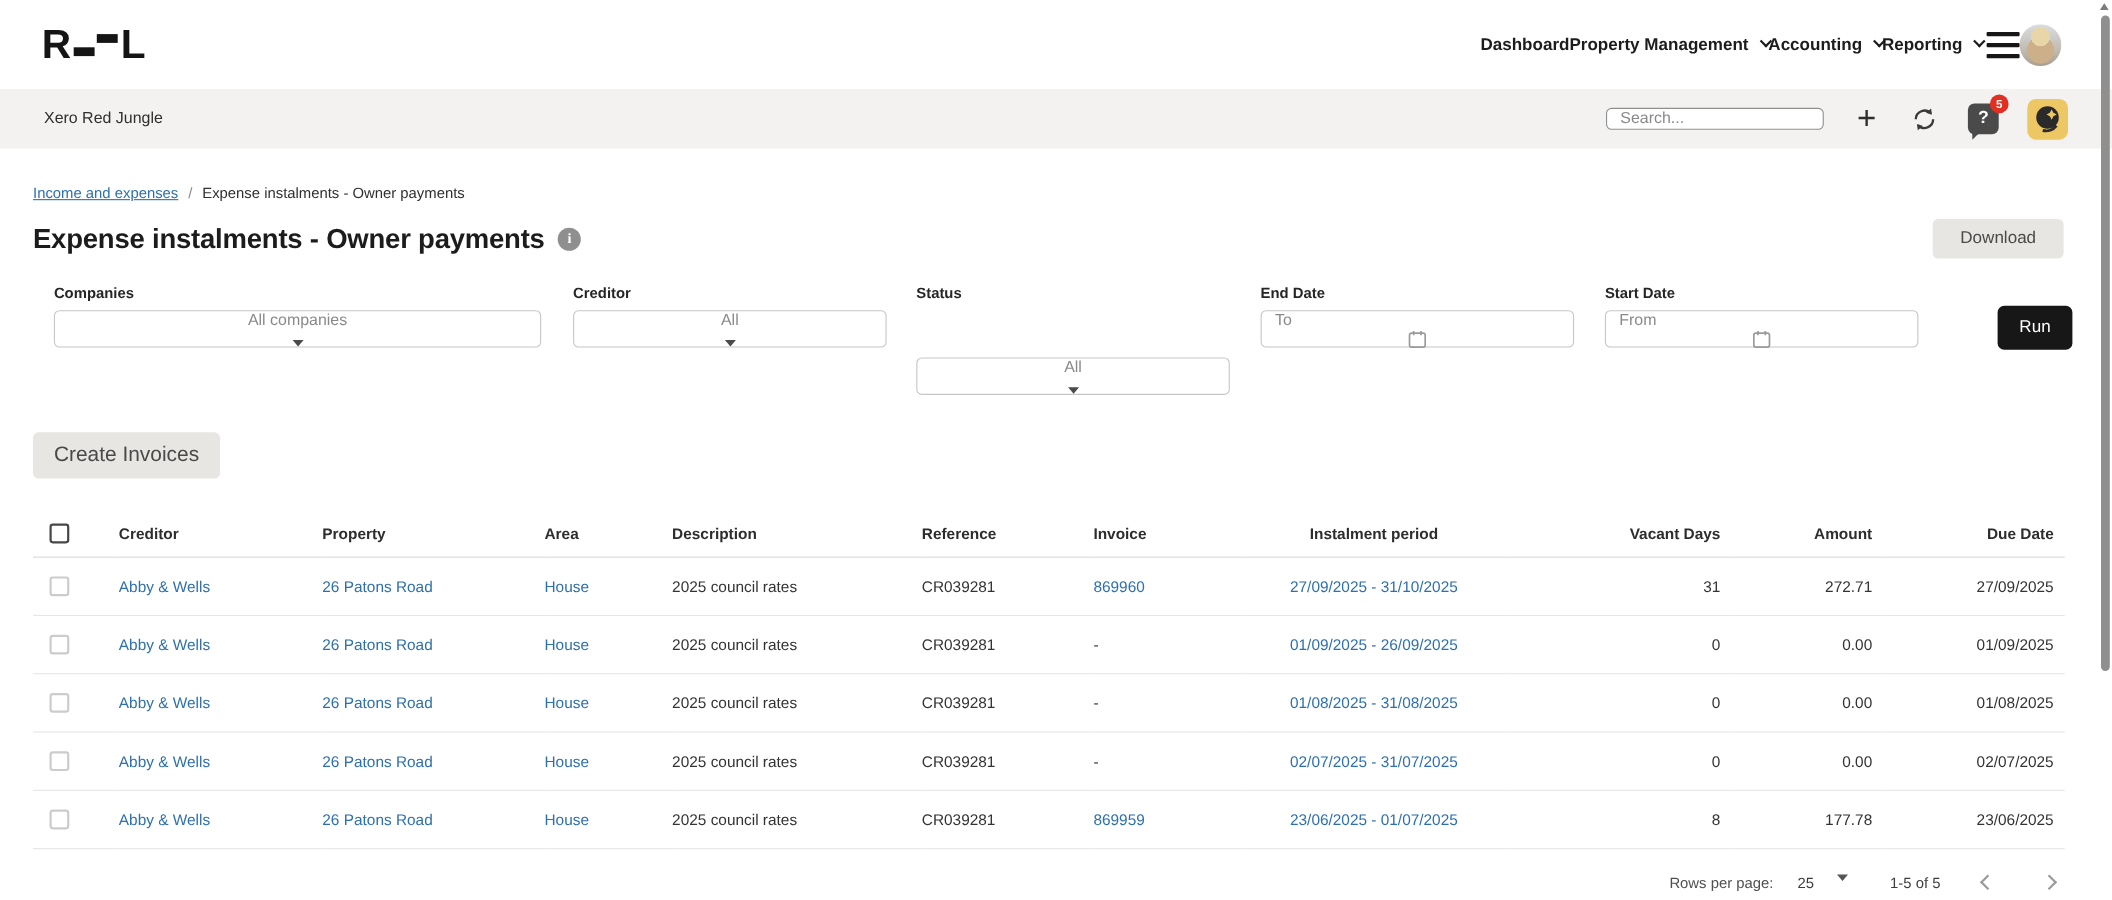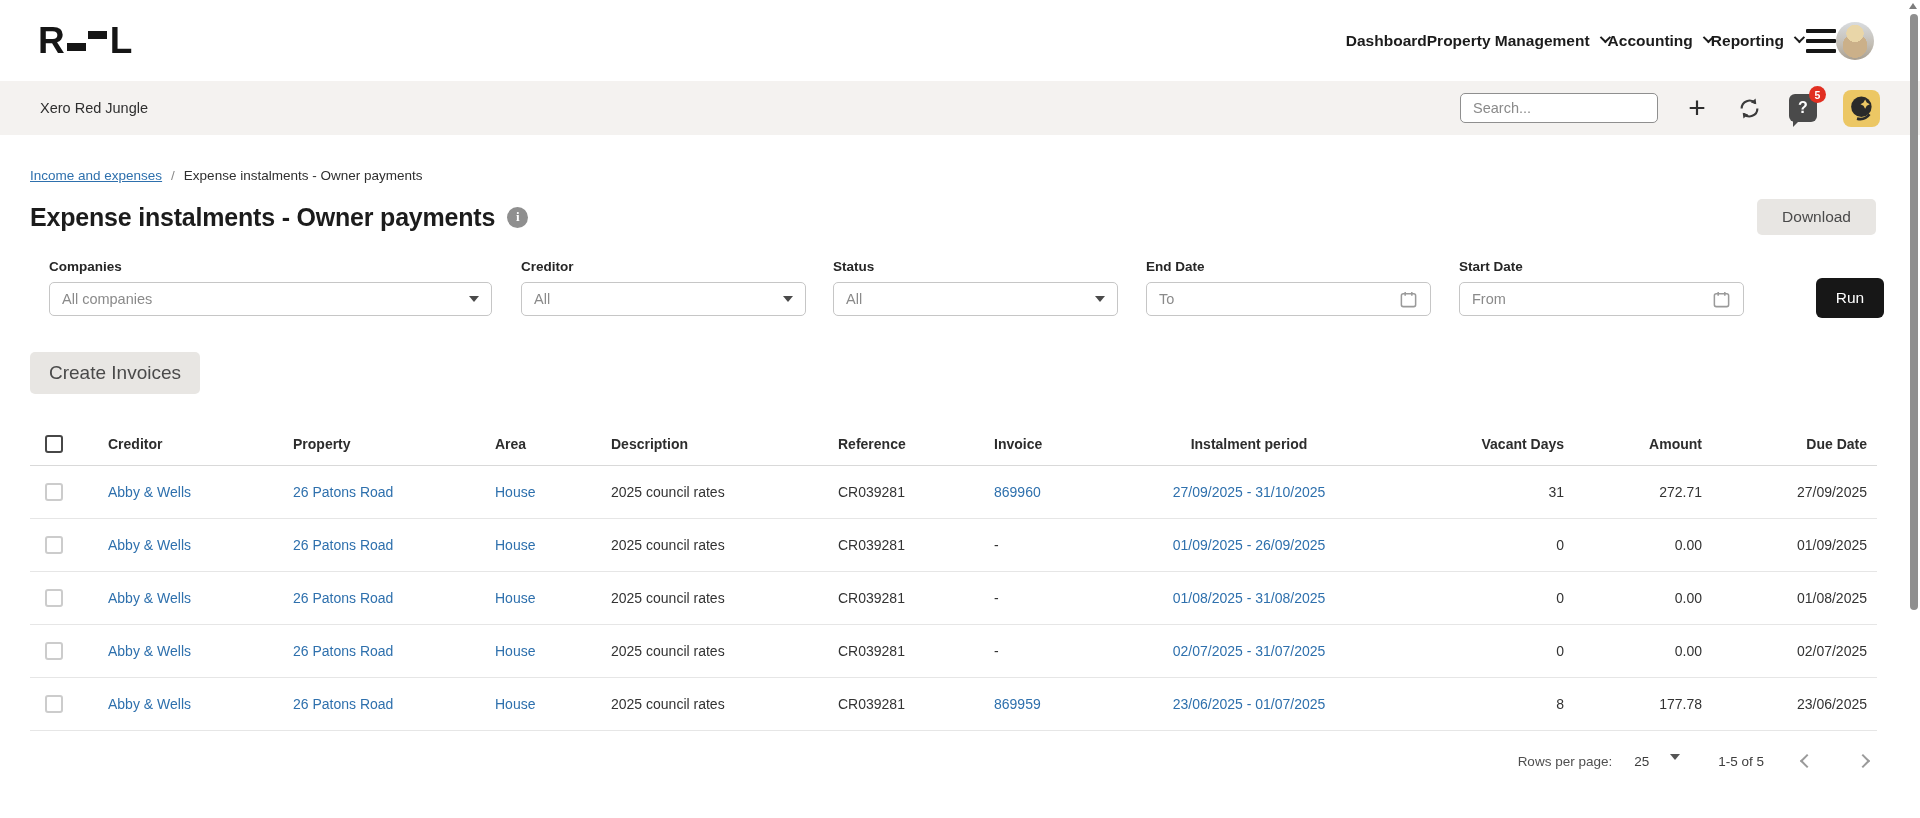--- a/index.html
+++ b/index.html
@@ -25,21 +25,21 @@
     background:
       radial-gradient(circle at 50% 30%, #e9d6a8 0 26%, transparent 27%),
       radial-gradient(circle at 50% 62%, #cbb089 0 40%, transparent 41%),
       linear-gradient(180deg,#d9dcdf 0%, #c2bdb4 60%, #a99f90 100%);
   }
 
   
   .org-bar{ height:54px; background:#f4f2f0; display:flex; align-items:center; padding:0 40px; }
   .org-name{ font-size:14.5px; color:#2f2f2f; }
   .org-tools{ margin-left:auto; display:flex; align-items:center; gap:26px; }
-  .search{ width:198px; height:30px; border:1px solid #8f8f8f; border-radius:5px; background:#fff;
+  .search{ width:198px; height:20px; border:1px solid #8f8f8f; border-radius:5px; background:#fff;
     font-family:"Liberation Sans",sans-serif; font-size:14.5px; color:#444; padding:0 12px; outline:none; }
   .search::placeholder{ color:#8a8a8a; }
   .tool{ cursor:pointer; display:flex; align-items:center; justify-content:center; }
   .plus{ font-size:30px; font-weight:300; color:#2e2e2e; line-height:1; width:26px; }
   .refresh svg{ display:block; }
   .help{ position:relative; width:28px; height:28px; background:#4a4a4a; border-radius:6px; }
   .help .q{ color:#fff; font-weight:700; font-size:16px; }
   .help::after{ content:""; position:absolute; left:4px; bottom:-5px; border:5px solid transparent; border-top-color:#4a4a4a; border-left-color:#4a4a4a; }
   .help .badge{ position:absolute; top:-8px; right:-9px; min-width:17px; height:17px; border-radius:50%; background:#e12f21;
     color:#fff; font-size:10.5px; font-weight:700; display:flex; align-items:center; justify-content:center; padding:0 3px; }
@@ -56,26 +56,26 @@
   .page-title{ font-size:25px; font-weight:800; color:#1c1c1c; letter-spacing:-0.2px; }
   .info-icon{ width:21px; height:21px; border-radius:50%; background:#8f8f8f; color:#fff; font-size:13px; font-weight:700;
     display:flex; align-items:center; justify-content:center; margin-left:12px; font-family:"Liberation Serif",serif; }
   .download-btn{ margin-left:auto; background:#e8e6e3; border:none; border-radius:5px; padding:9px 25px;
     font-family:"Liberation Sans",sans-serif; font-size:15.5px; color:#4a4a4a; cursor:pointer; }
 
   .filters{ display:flex; align-items:flex-start; margin:24px 36px 0 28px; }
   .filter{ display:flex; flex-direction:column;margin-left:21px; }
   .f-label{ font-size:13.5px; font-weight:700; color:#262626; margin-bottom:8px; }
   .f-field{ height:34px; border:1px solid #c6c6c6; border-radius:5px; background:#fff; display:flex; align-items:center;
-    padding:0 12px; font-size:14.5px; color:#8a8a8a; cursor:pointer; }
+    padding:0 12px; font-size:14.5px; color:#8a8a8a; cursor:pointer;flex-direction:column; }
   .f-field .f-value{ flex:1; }
   .caret-down{ width:0; height:0; border-left:5px solid transparent; border-right:5px solid transparent; border-top:6px solid #4a4a4a; }
   .f-companies{ width:443px; }
   .f-creditor{ width:285px; margin-left:29px; }
-  .f-status{ width:285px; margin-left:27px; }
+  .f-status{ width:285px; margin-left:27px;gap:43px; }
   .f-start{ width:285px; margin-left:28px; }
   .f-end{ width:285px; margin-left:28px; }
   .date-input{ border:none; outline:none; width:100%; font-family:"Liberation Sans",sans-serif; font-size:14.5px; color:#444; background:transparent; }
   .date-input::placeholder{ color:#8a8a8a; }
   .cal-icon svg{ display:block; }
   .run-btn{ margin-left:auto; margin-top:19px; background:#171717; color:#fff; border:none; border-radius:6px;
     width:68px; height:40px; font-family:"Liberation Sans",sans-serif; font-size:15.5px; cursor:pointer; }
 
   .create-btn{ margin:34px 0 0 30px; background:#e8e6e3; border:none; border-radius:5px; padding:10px 19px;
     font-family:"Liberation Sans",sans-serif; font-size:19px; color:#4a4a4a; cursor:pointer; }

